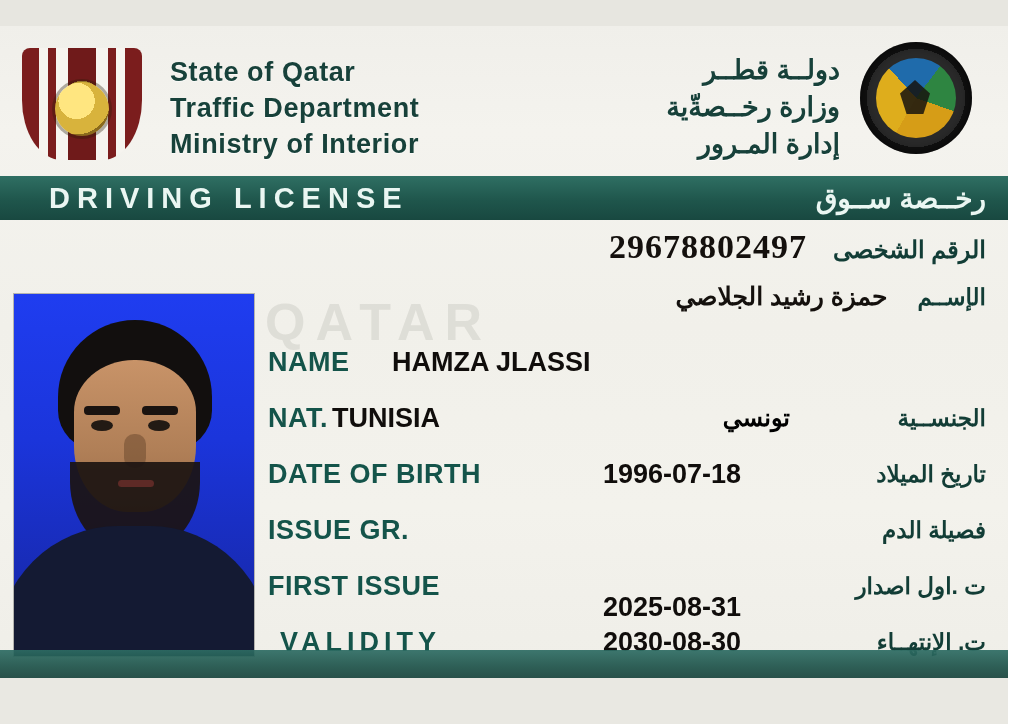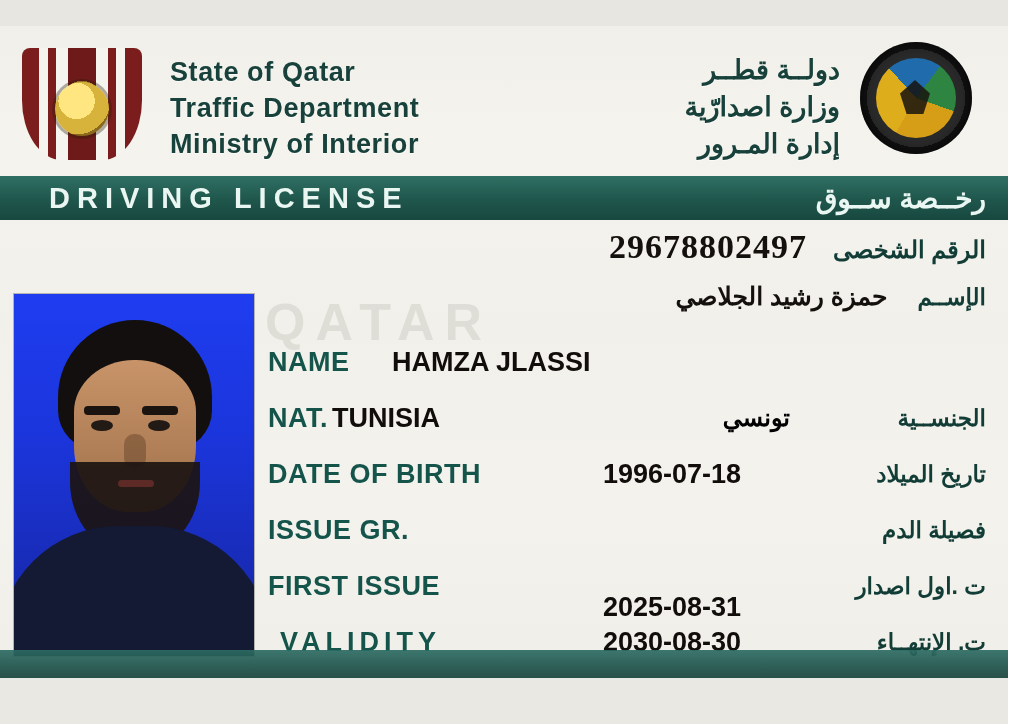--- a/index.html
+++ b/index.html
@@ -361,21 +361,21 @@
     </div>
 
     <div class="title-en">
       <div>State of Qatar</div>
       <div>Traffic Department</div>
       <div>Ministry of Interior</div>
     </div>
 
     <div class="title-ar">
       <div>دولــة قطــر</div>
-      <div>وزارة اصدارّية</div>
+      <div>وزارة رخــصةّية</div>
       <div>إدارة المـرور</div>
     </div>
 
     <div class="emblem-right">
       <div class="inner"></div>
     </div>
   </div>
 
   <div class="banner">
     <div class="banner-en">DRIVING LICENSE</div>

